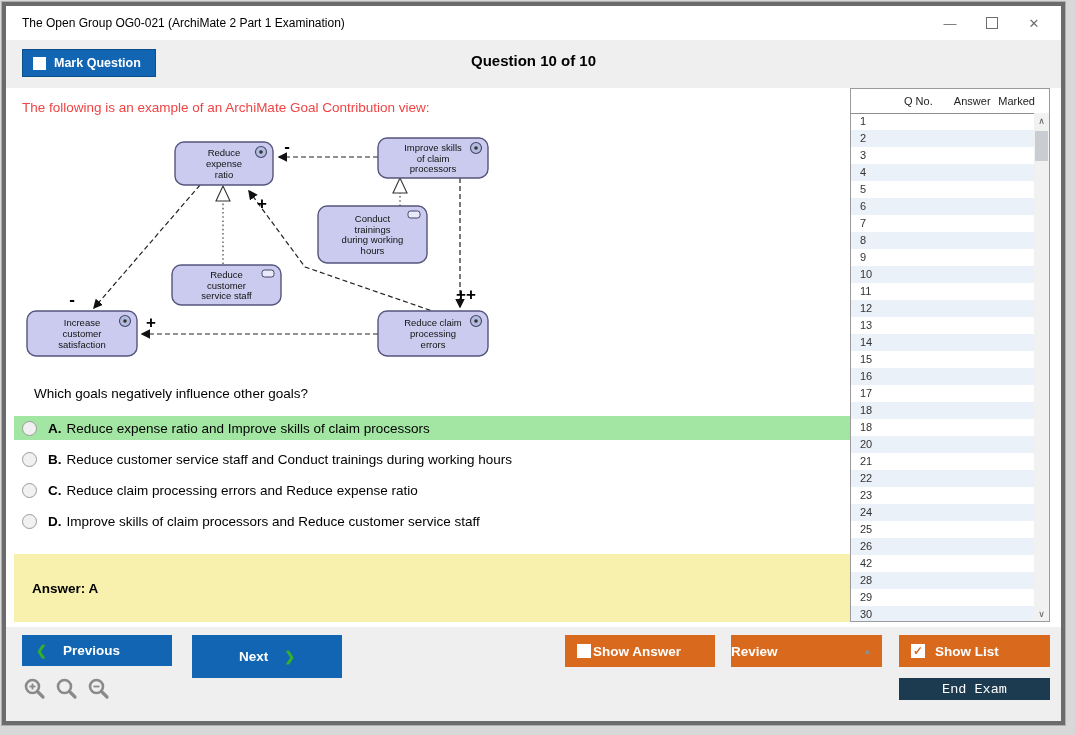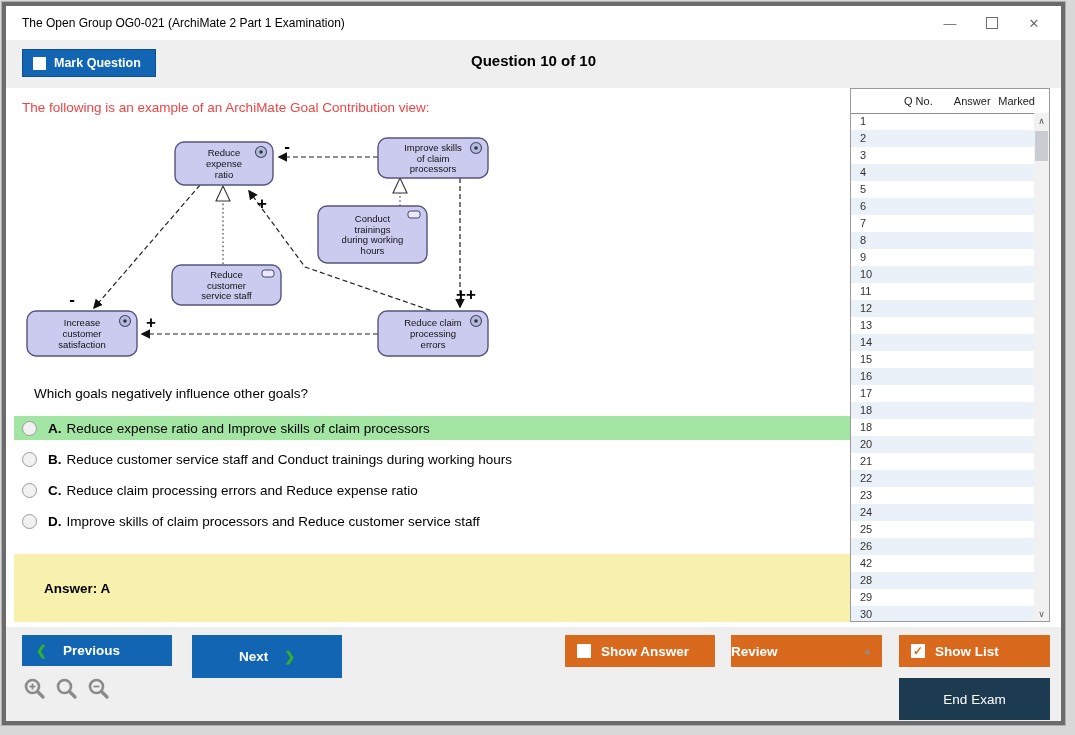--- a/index.html
+++ b/index.html
@@ -43,21 +43,21 @@
     font-size:13.5px;color:#000;box-sizing:border-box;
   }
   .option-row.highlight{background:#a3e6a3;}
   .radio{
     width:15px;height:15px;border-radius:50%;border:1.5px solid #9b9b9b;
     background:#f1f1f1;margin-right:11px;flex:0 0 auto;box-sizing:border-box;
   }
   .opt-letter{font-weight:bold;margin-right:5px;}
   .answer-box{
     margin-top:21px;height:68px;background:#f8f1ad;display:flex;align-items:center;
-    padding-left:30px;font-size:13.5px;font-weight:bold;color:#000;box-sizing:border-box;
+    padding-left:18px;font-size:13.5px;font-weight:bold;color:#000;box-sizing:border-box;
   }
   
   .qpanel{
     position:absolute;top:0;right:11px;width:200px;height:534px;
     border:1px solid #9b9b9b;background:#fff;box-sizing:border-box;
   }
   .qpanel-header{
     height:24px;display:flex;align-items:center;font-size:11px;color:#222;
     border-bottom:1px solid #8c8c8c;background:#fff;
   }
@@ -78,28 +78,28 @@
   .thumb{position:absolute;left:1px;top:18px;width:13px;height:30px;background:#c9cdd1;}
   
   .footer{flex:1;background:#efefef;position:relative;}
   .btn{position:absolute;display:flex;align-items:center;box-sizing:border-box;font-weight:bold;color:#fff;}
   .btn-blue{background:#1165b3;font-size:13.5px;}
   .btn-orange{background:#d8691d;font-size:13.5px;}
   .btn-navy{background:#1d3b50;font-size:13.5px;font-weight:normal;justify-content:center;}
   .chev{color:#35b02c;font-weight:bold;font-size:13px;}
   .prev-btn{left:16px;top:8px;width:150px;height:31px;justify-content:flex-start;padding-left:14px;gap:16px;}
   .next-btn{left:186px;top:8px;width:150px;height:43px;justify-content:center;gap:16px;}
-  .showanswer-btn{left:559px;top:8px;width:150px;height:32px;padding-left:12px;gap:10px;}
+  .showanswer-btn{left:559px;top:8px;width:150px;height:32px;padding-left:12px;gap:2px;}
   .review-btn{left:725px;top:8px;width:151px;height:32px;}
   .review-caret{margin-left:auto;margin-right:10px;color:#8a8f94;font-size:9px;}
   .showlist-btn{left:893px;top:8px;width:151px;height:32px;padding-left:12px;gap:10px;}
   .cb-checked{width:14px;height:14px;background:#fff;display:flex;align-items:center;justify-content:center;
     color:#d8691d;font-size:12px;font-weight:bold;flex:0 0 auto;}
   .save-btn{left:725px;top:51px;width:151px;height:30px;}
-  .end-btn{left:893px;top:51px;width:151px;height:42px;}
+  .end-btn{left:893px;top:51px;width:151px;height:22px;font-family:Liberation Mono, monospace;}
   .zoom-icons{position:absolute;left:17px;top:50px;display:flex;gap:8px;}
   .zoom-icons svg{display:block;}
 </style>
 </head>
 <body>
 
 <div class="window">
 
   <div class="titlebar">
     <div class="title-text">The Open Group OG0-021 (ArchiMate 2 Part 1 Examination)</div>

